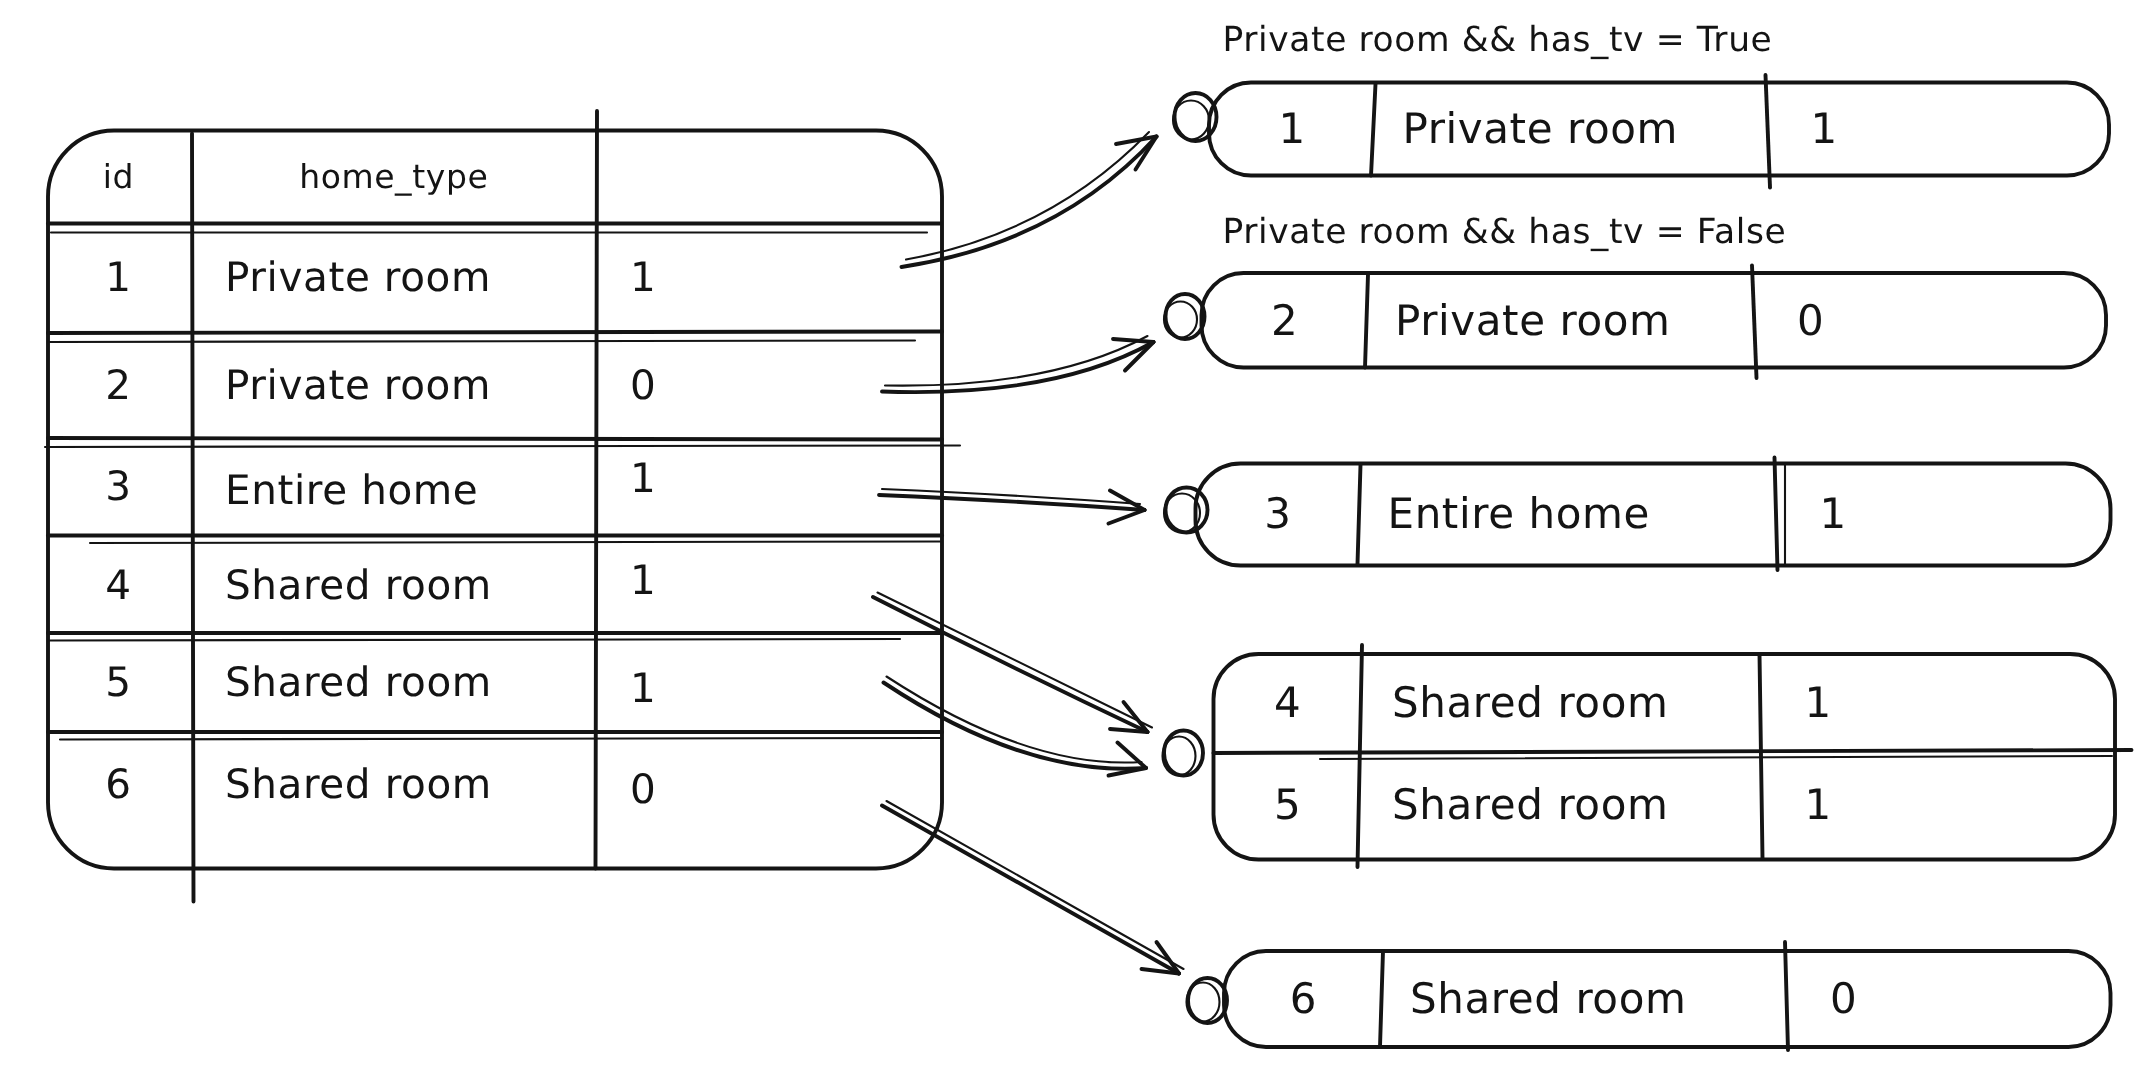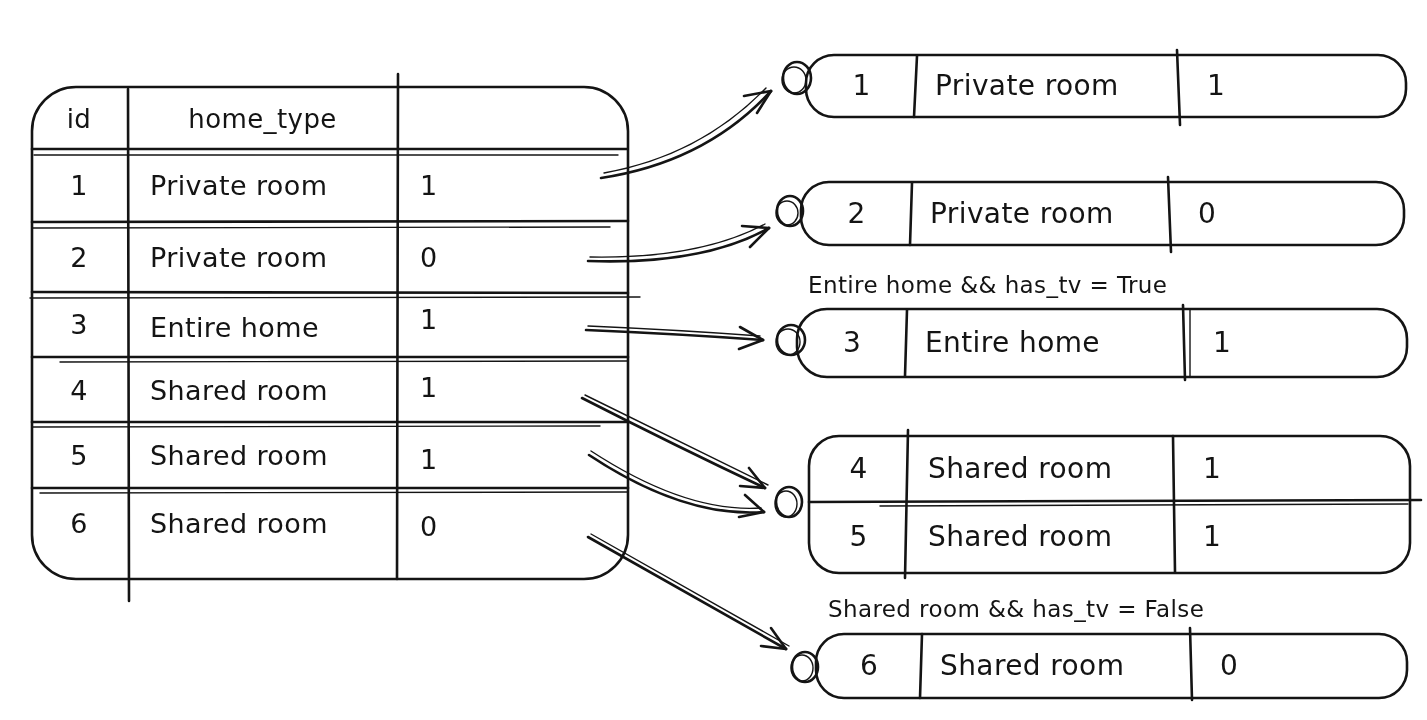--- a/index.html
+++ b/index.html
@@ -5,21 +5,21 @@
   html,body{margin:0;padding:0;background:#ffffff;}
   .stage{
     position:relative;width:1427px;height:720px;background:#ffffff;overflow:hidden;
     font-family:"DejaVu Sans",sans-serif;color:#141414;
   }
   .strokes{position:absolute;left:0;top:0;width:1427px;height:720px;}
   .txt{position:absolute;color:#141414;white-space:nowrap;letter-spacing:.4px;}
   .tc{text-align:center;}
   .cell-lg{font-size:27px;}
   .cell-xl{font-size:28px;}
-  .hdr{font-size:26px;}
+  .hdr{font-size:22px;}
   .lbl{font-size:23px;}
 </style>
 </head>
 <body>
 
 <div class="stage">
 
   <svg class="strokes" viewBox="0 0 1427 720" fill="none" stroke="#141414" stroke-width="2.6" stroke-linecap="round">
 
     <g>
@@ -140,38 +140,38 @@
   <div class="txt cell-lg" style="left:420px;top:355px;line-height:65px;">1</div>
 
   <div class="txt cell-lg tc" style="left:30px;top:423px;width:98px;line-height:66px;">5</div>
   <div class="txt cell-lg" style="left:150px;top:423px;line-height:66px;">Shared room</div>
   <div class="txt cell-lg" style="left:420px;top:427px;line-height:66px;">1</div>
 
   <div class="txt cell-lg tc" style="left:30px;top:489px;width:98px;line-height:70px;">6</div>
   <div class="txt cell-lg" style="left:150px;top:489px;line-height:70px;">Shared room</div>
   <div class="txt cell-lg" style="left:420px;top:492px;line-height:70px;">0</div>
 
+  <div class="txt lbl" style="left:815px;top:14px;">Private room &amp;&amp; has_tv = True</div>
   <div class="txt cell-xl tc" style="left:806px;top:55px;width:111px;line-height:62px;">1</div>
   <div class="txt cell-xl" style="left:935px;top:55px;line-height:62px;">Private room</div>
   <div class="txt cell-xl" style="left:1207px;top:55px;line-height:62px;">1</div>
 
+  <div class="txt lbl" style="left:815px;top:142px;">Private room &amp;&amp; has_tv = False</div>
   <div class="txt cell-xl tc" style="left:801px;top:182px;width:111px;line-height:63px;">2</div>
   <div class="txt cell-xl" style="left:930px;top:182px;line-height:63px;">Private room</div>
   <div class="txt cell-xl" style="left:1198px;top:182px;line-height:63px;">0</div>
 
-  <div class="txt lbl" style="left:808px;top:272px;">Entire home &amp;&amp; has_tv = True</div>
   <div class="txt cell-xl tc" style="left:797px;top:309px;width:110px;line-height:68px;">3</div>
   <div class="txt cell-xl" style="left:925px;top:309px;line-height:68px;">Entire home</div>
   <div class="txt cell-xl" style="left:1213px;top:309px;line-height:68px;">1</div>
 
   <div class="txt cell-xl tc" style="left:809px;top:436px;width:99px;line-height:66px;">4</div>
   <div class="txt cell-xl" style="left:928px;top:436px;line-height:66px;">Shared room</div>
   <div class="txt cell-xl" style="left:1203px;top:436px;line-height:66px;">1</div>
   <div class="txt cell-xl tc" style="left:809px;top:502px;width:99px;line-height:70px;">5</div>
   <div class="txt cell-xl" style="left:928px;top:502px;line-height:70px;">Shared room</div>
   <div class="txt cell-xl" style="left:1203px;top:502px;line-height:70px;">1</div>
 
-  <div class="txt lbl" style="left:828px;top:596px;">Shared room &amp;&amp; has_tv = False</div>
   <div class="txt cell-xl tc" style="left:816px;top:634px;width:106px;line-height:64px;">6</div>
   <div class="txt cell-xl" style="left:940px;top:634px;line-height:64px;">Shared room</div>
   <div class="txt cell-xl" style="left:1220px;top:634px;line-height:64px;">0</div>
 
 </div>
 
 </body></html>

